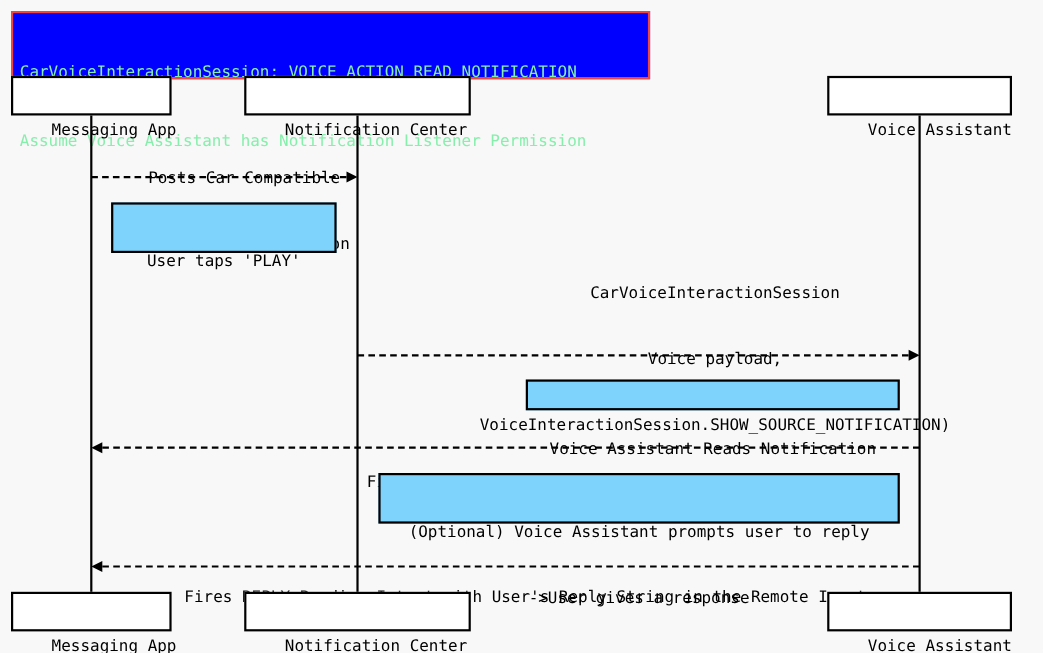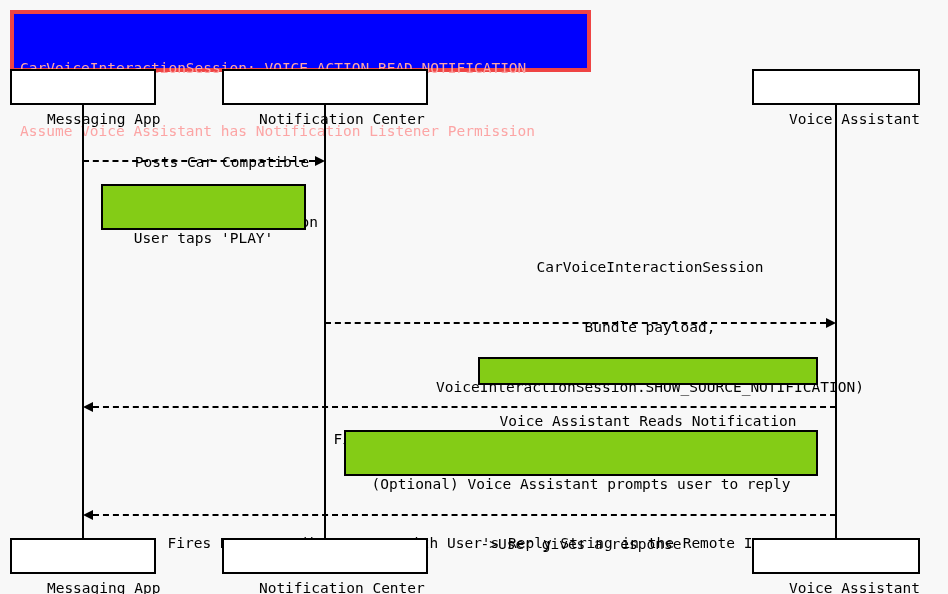--- a/index.html
+++ b/index.html
@@ -21,23 +21,23 @@
   }
 
   
   .title-banner {
     position: absolute;
     left: 10px;
     top: 10px;
     width: 581px;
     height: 62px;
     background: #0000ff;
-    border: 4px solid #ef4444;
+    border: 2px solid #ef4444;
     box-sizing: border-box;
-    color: #fca5a5;
+    color: #86efac;
     font-size: 14.5px;
     line-height: 21px;
     padding: 2px 6px 0 6px;
     white-space: pre;
   }
   .title-line { display: block; }
 
   
   .lifeline {
     position: absolute;
@@ -55,21 +55,21 @@
     line-height: 32px;
     text-align: left;
     font-size: 14.5px;
     color: #000000;
     white-space: pre;
   }
 
   
   .note-box {
     position: absolute;
-    background: #84cc16;
+    background: #7dd3fc;
     border: 2px solid #000000;
     box-sizing: border-box;
     text-align: center;
     font-size: 14.5px;
     line-height: 20px;
     color: #000000;
     padding: 2px 0;
     white-space: pre;
   }
   .note-line { display: block; }
@@ -134,27 +134,27 @@
   </div>
   <div class="arrow-line" style="left:83px; top:160px; width:232px;"></div>
   <div class="arrow-head right" style="left:315px; top:156px;"></div>
 
   <div class="note-box" style="left:101px; top:184px; width:205px; height:46px;">
     <span class="note-line">User taps 'PLAY'</span>
   </div>
 
   <div class="msg-label" style="left:325px; top:217px; width:614px;">
     <span class="msg-line">CarVoiceInteractionSession</span>
-    <span class="msg-line">Bundle payload,</span>
+    <span class="msg-line">Voice payload,</span>
     <span class="msg-line">VoiceInteractionSession.SHOW_SOURCE_NOTIFICATION)</span>
   </div>
   <div class="arrow-line" style="left:325px; top:322px; width:501px;"></div>
   <div class="arrow-head right" style="left:826px; top:318px;"></div>
 
-  <div class="note-box" style="left:478px; top:357px; width:340px; height:28px; line-height:24px;">
+  <div class="note-box" style="left:478px; top:345px; width:340px; height:28px; line-height:24px;">
     <span class="note-line">Voice Assistant Reads Notification</span>
   </div>
 
   <div class="msg-label" style="left:83px; top:389px; width:753px;">
     <span class="msg-line">Fires MARK_AS_READ Pending Intent</span>
   </div>
   <div class="arrow-line" style="left:93px; top:406px; width:743px;"></div>
   <div class="arrow-head left" style="left:83px; top:402px;"></div>
 
   <div class="note-box" style="left:344px; top:430px; width:474px; height:46px;">

